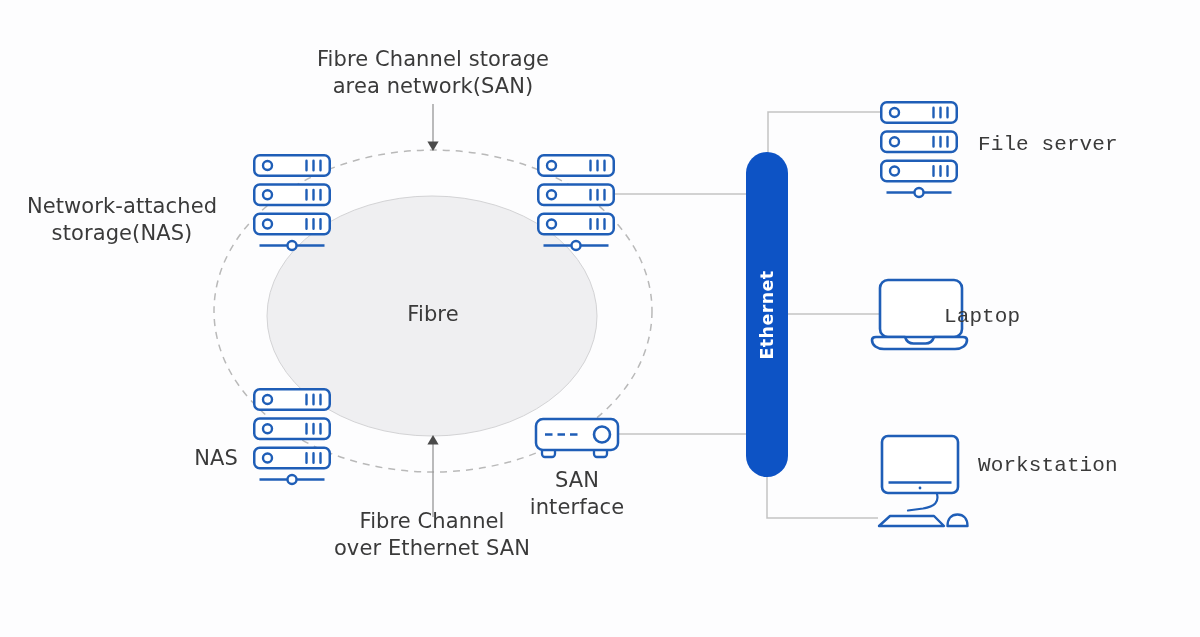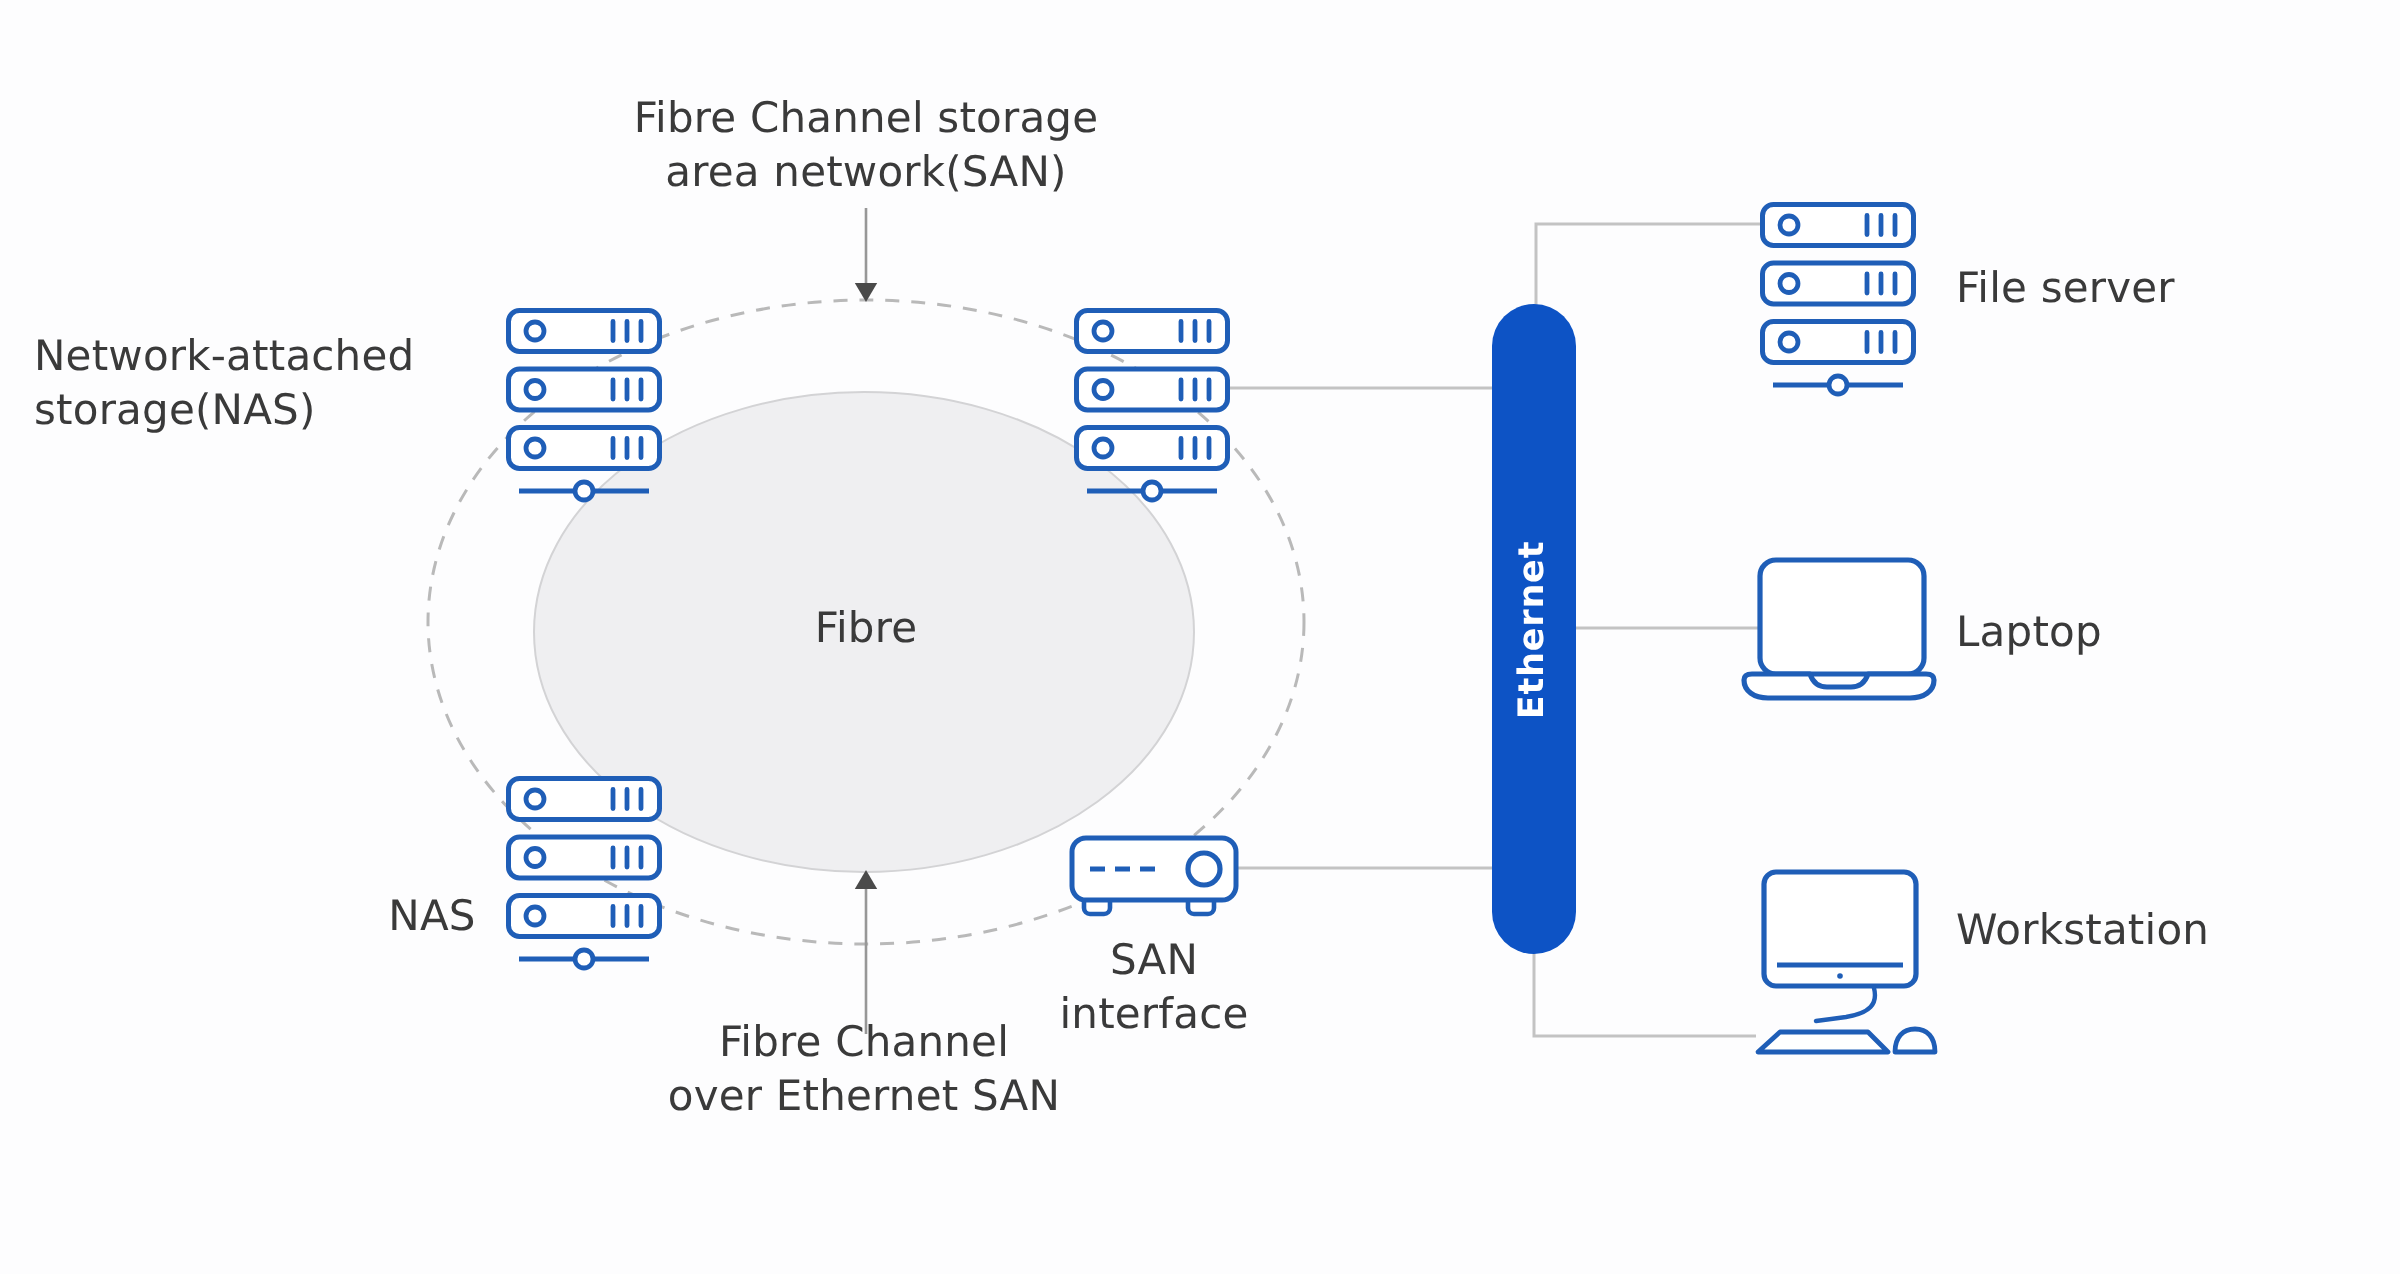--- a/index.html
+++ b/index.html
@@ -9,31 +9,31 @@
   .label{
     position:absolute;
     color:#3a3a3a;
     font-size:21px;
     line-height:27px;
     font-weight:500;
     white-space:pre-line;
     letter-spacing:0.1px;
   }
   .center{text-align:center;}
-  .right{text-align:left;}
-  .nowrap{white-space:nowrap;}
+  .right{text-align:center;margin-top:28px;}
+  .nowrap{white-space:nowrap;font-family:Liberation Mono, monospace;}
   .fc-san-label{left:283px;top:46px;width:300px;}
   .storage-server-label{left:518px;top:94px;width:120px;}
   .nas-top-label{left:17px;top:165px;width:210px;}
   .nas-bottom-label{left:176px;top:423px;width:80px;margin-top:22px;}
   .sans-label{left:383px;top:301px;width:100px;}
   .san-interface-label{left:517px;top:467px;width:120px;}
   .fcoe-label{left:302px;top:508px;width:260px;}
   .file-server-label{left:978px;top:131px;}
-  .laptop-label{left:978px;top:303px;}
+  .laptop-label{left:944px;top:303px;}
   .workstation-label{left:978px;top:452px;}
   .ethernet-label-box{
     position:absolute;left:746px;top:152px;width:42px;height:325px;
     display:flex;align-items:center;justify-content:center;pointer-events:none;
   }
   .ethernet-label-box span{
     transform:rotate(-90deg);
     white-space:nowrap;
     color:#ffffff;
     font-size:17.5px;

